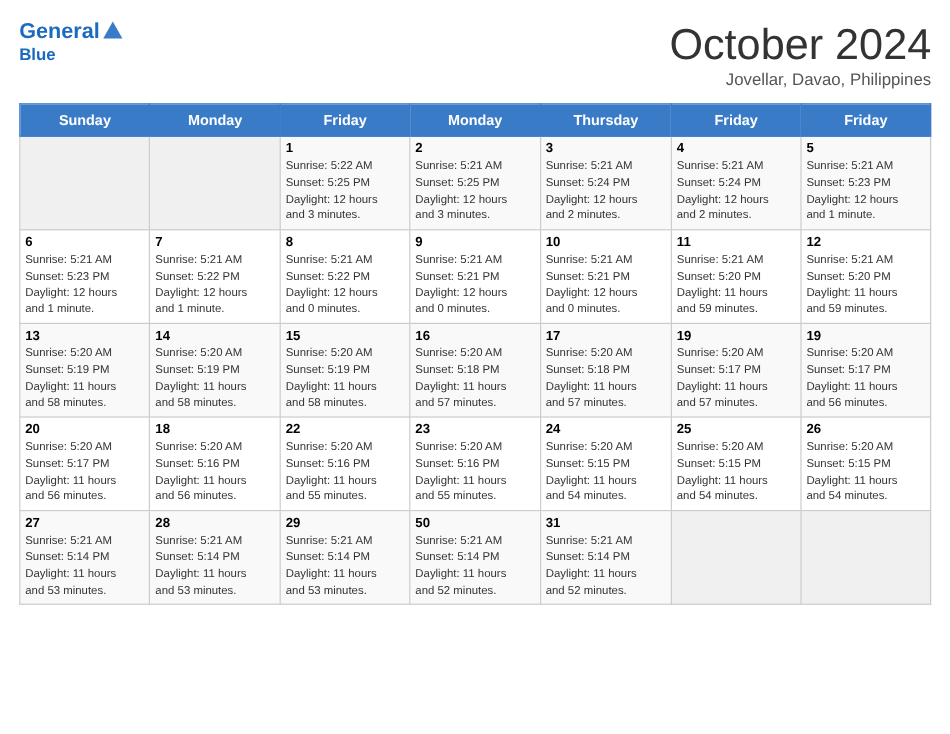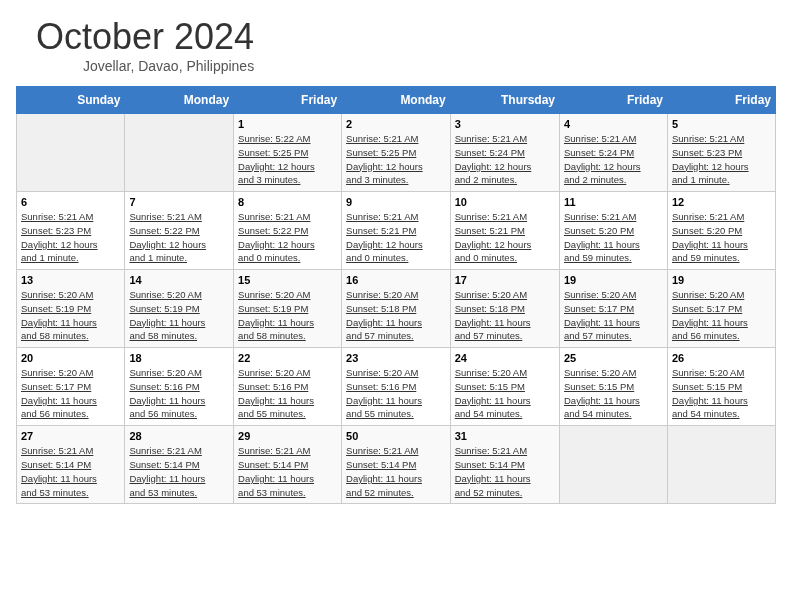--- a/index.html
+++ b/index.html
@@ -42,21 +42,21 @@
     }
     table {
       width: 100%;
       border-collapse: collapse;
       font-size: 10px;
     }
     thead tr th {
       background-color: #3a7bc8;
       color: #fff;
       padding: 6px 4px;
-      text-align: right;
+      text-align: center;
       font-size: 12px;
       font-weight: bold;
       border: 1px solid #3a7bc8;
     }
     tbody tr td {
       border: 1px solid #ccc;
       vertical-align: top;
       padding: 4px;
       width: 113px;
       min-height: 80px;
@@ -68,21 +68,20 @@
     .day-num {
       font-weight: bold;
       font-size: 11px;
       margin-bottom: 2px;
       display: block;
     }
     .day-detail {
       font-size: 9.5px;
       color: #333;
       line-height: 1.45;
-      text-decoration: underline;
     }
     .empty-cell {
       background: #f0f0f0 !important;
     }
     
     .logo-shape {
       display: inline-block;
       width: 0;
       height: 0;
       border-left: 8px solid transparent;
@@ -91,20 +90,29 @@
       margin-left: 3px;
       vertical-align: middle;
       position: relative;
       top: -2px;
     }
   </style>
 </head>
 <body>
 
 <div class="header-area">
+  <div class="logo">
+    <div class="logo-row">
+      <span class="logo-blue">General</span>
+      <span class="logo-shape"></span>
+    </div>
+    <div>
+      <span class="logo-blue-sub">Blue</span>
+    </div>
+  </div>
   <div class="title-area">
     <div class="month-title">October 2024</div>
     <div class="subtitle">Jovellar, Davao, Philippines</div>
   </div>
 </div>
 
 <table>
   <thead>
     <tr>
     <th>Sunday</th>

